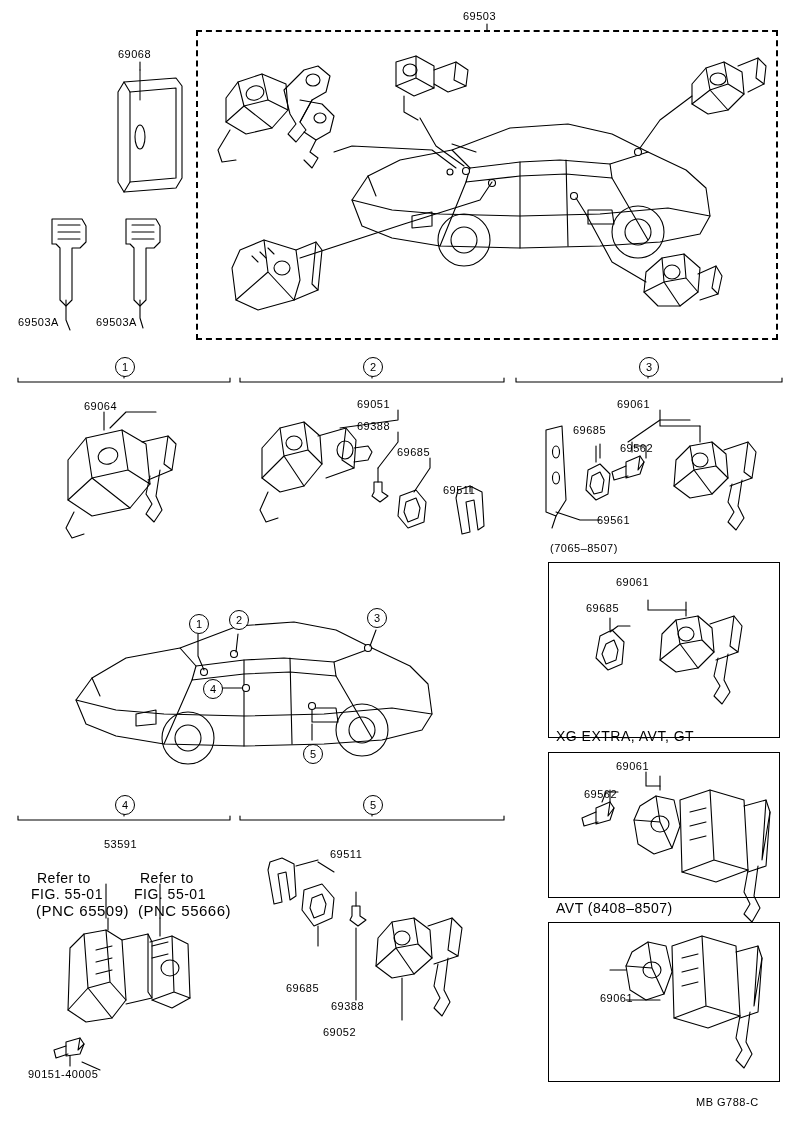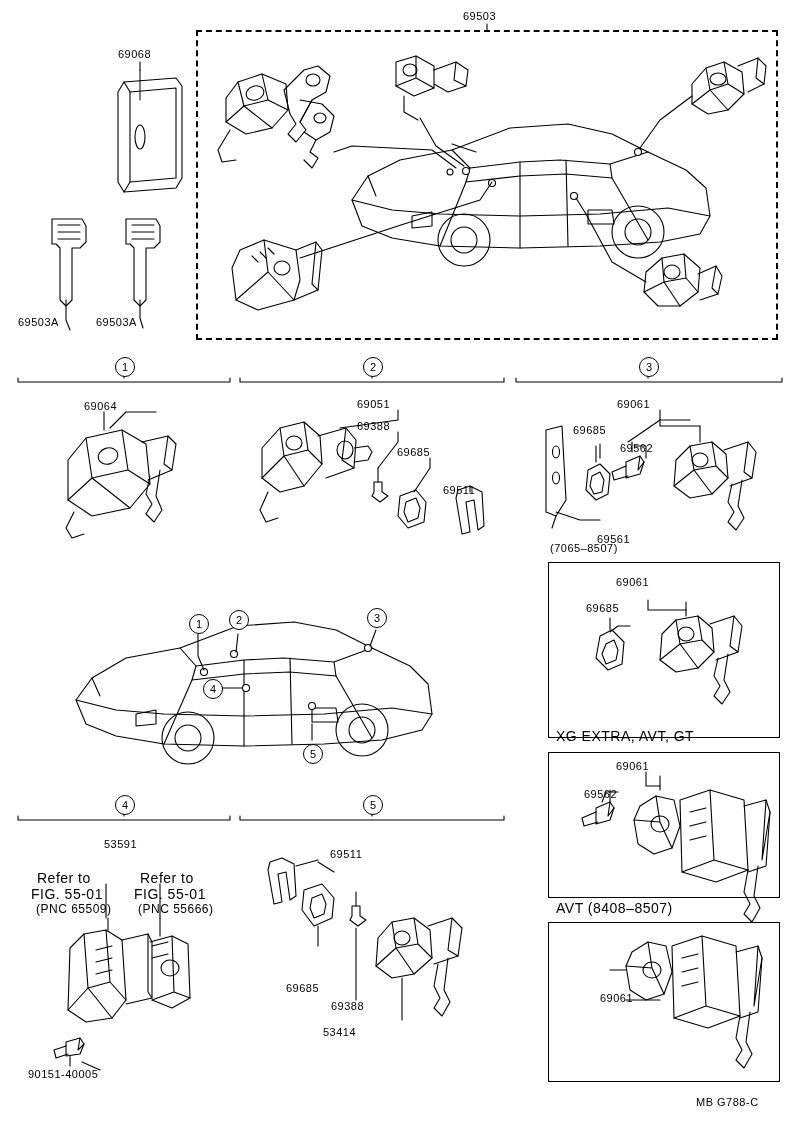--- a/index.html
+++ b/index.html
@@ -1,19 +1,19 @@
 <!DOCTYPE html>
 <html><head>
 <meta charset="utf-8">
 <style>
   html,body{margin:0;padding:0;background:#fff;}
   body{width:800px;height:1122px;position:relative;font-family:"Liberation Sans",sans-serif;color:#000;overflow:hidden;}
   .lbl{position:absolute;font-size:11px;letter-spacing:.5px;white-space:nowrap;}
   .lbl.sm{font-size:14px;}
-  .lbl.xs{font-size:12px;}
+  .lbl.xs{font-size:15px;}
   .lbl.big{font-size:14px;}
   .box{position:absolute;border:1px solid #000;box-sizing:border-box;}
   .dashbox{position:absolute;border:2px dashed #000;box-sizing:border-box;}
   svg{position:absolute;top:0;left:0;width:800px;height:1122px;pointer-events:none;}
   .circnum{position:absolute;width:18px;height:18px;border:1px solid #000;border-radius:50%;
            font-size:11px;line-height:18px;text-align:center;background:#fff;}
 </style>
 </head>
 <body>
 
@@ -330,41 +330,41 @@
 <div class="lbl" style="left:84px;top:400px;">69064</div>
 
 <div class="lbl" style="left:357px;top:398px;">69051</div>
 <div class="lbl" style="left:357px;top:420px;">69388</div>
 <div class="lbl" style="left:397px;top:446px;">69685</div>
 <div class="lbl" style="left:443px;top:484px;">69511</div>
 
 <div class="lbl" style="left:617px;top:398px;">69061</div>
 <div class="lbl" style="left:573px;top:424px;">69685</div>
 <div class="lbl" style="left:620px;top:442px;">69562</div>
-<div class="lbl" style="left:597px;top:514px;margin-top:19px;">69561</div>
+<div class="lbl" style="left:597px;top:514px;">69561</div>
 
 <div class="circnum" style="left:189px;top:614px;">1</div>
 <div class="circnum" style="left:229px;top:610px;">2</div>
 <div class="circnum" style="left:367px;top:608px;">3</div>
 <div class="circnum" style="left:203px;top:679px;">4</div>
 <div class="circnum" style="left:303px;top:744px;">5</div>
 
 <div class="lbl" style="left:104px;top:838px;">53591</div>
 <div class="lbl sm" style="left:37px;top:870px;">Refer to</div>
 <div class="lbl sm" style="left:31px;top:886px;">FIG. 55-01</div>
 <div class="lbl xs" style="left:36px;top:902px;">(PNC 65509)</div>
 <div class="lbl sm" style="left:140px;top:870px;">Refer to</div>
 <div class="lbl sm" style="left:134px;top:886px;">FIG. 55-01</div>
 <div class="lbl xs" style="left:138px;top:902px;">(PNC 55666)</div>
 <div class="lbl" style="left:28px;top:1068px;">90151-40005</div>
 
 <div class="lbl" style="left:330px;top:848px;">69511</div>
 <div class="lbl" style="left:286px;top:982px;">69685</div>
 <div class="lbl" style="left:331px;top:1000px;">69388</div>
-<div class="lbl" style="left:323px;top:1026px;">53414</div>
+<div class="lbl" style="left:323px;top:1026px;">69052</div>
 
 <div class="lbl" style="left:550px;top:542px;">(7065–8507)</div>
 <div class="box" style="left:548px;top:562px;width:232px;height:176px;"></div>
 <div class="lbl" style="left:616px;top:576px;">69061</div>
 <div class="lbl" style="left:586px;top:602px;">69685</div>
 
 <div class="lbl big" style="left:556px;top:728px;">XG  EXTRA, AVT, GT</div>
 <div class="box" style="left:548px;top:752px;width:232px;height:146px;"></div>
 <div class="lbl" style="left:616px;top:760px;">69061</div>
 <div class="lbl" style="left:584px;top:788px;">69562</div>

